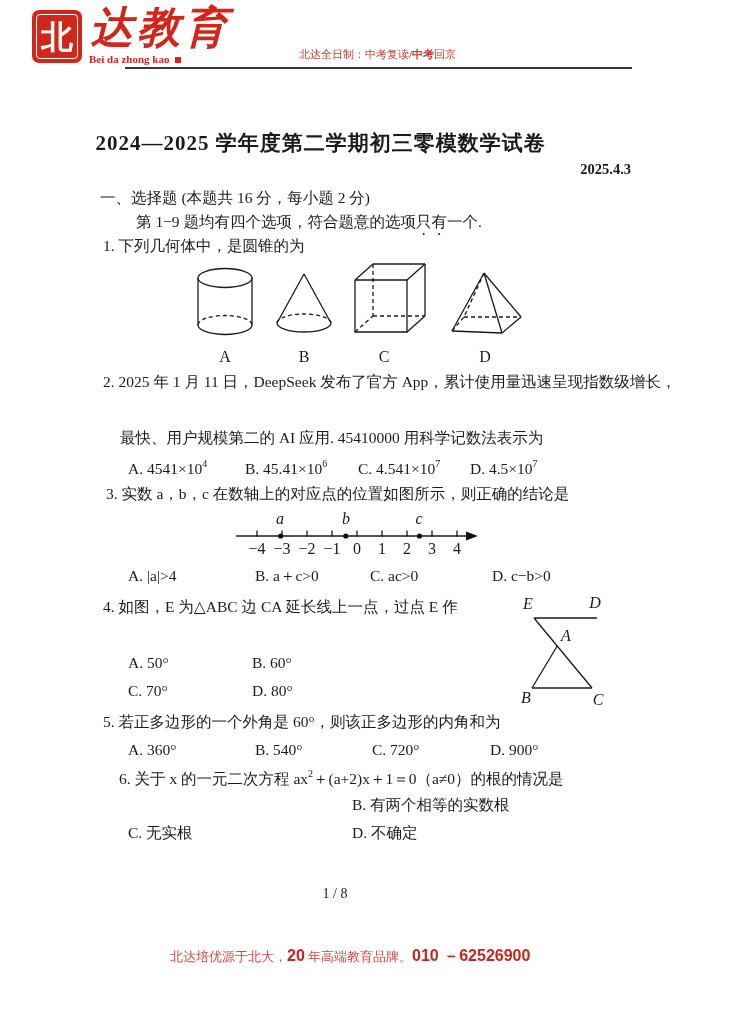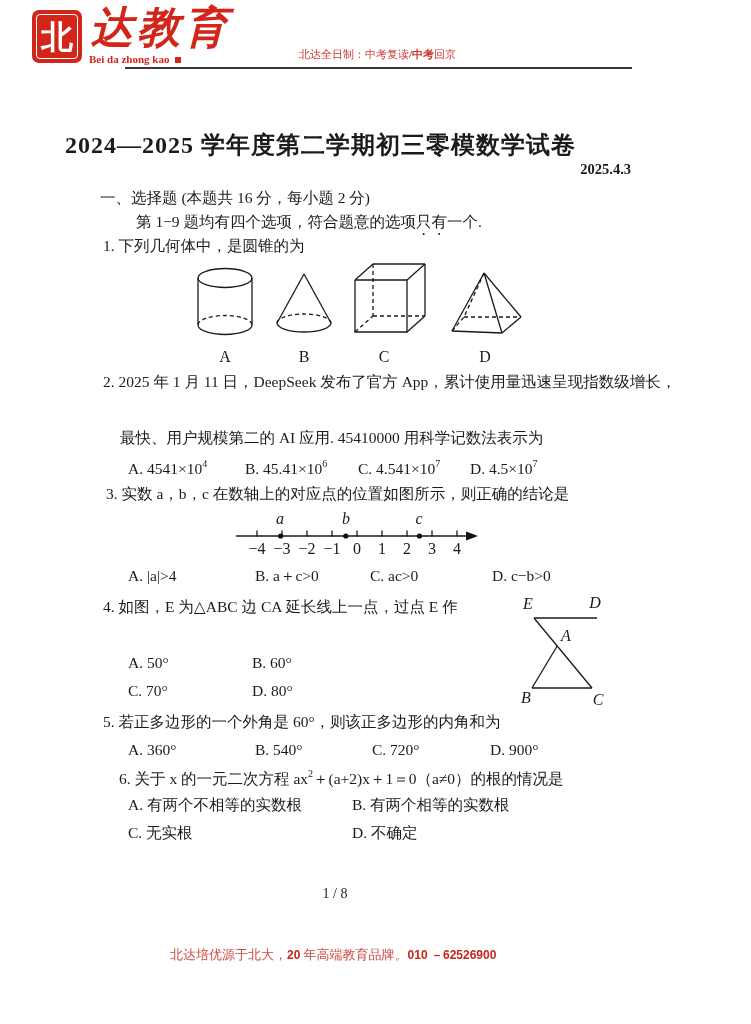--- a/index.html
+++ b/index.html
@@ -15,21 +15,21 @@
         display:flex;align-items:center;justify-content:center;}
   .seal-char{color:#ffffff;font-size:32px;font-weight:bold;line-height:1;}
   .brand{left:90px;top:4px;color:#d2261a;font-size:43px;font-weight:bold;letter-spacing:4px;
          font-style:italic;line-height:1.1;}
   .pinyin{left:89px;top:53px;color:#d2261a;font-size:11px;font-weight:bold;white-space:nowrap;}
   .sq{display:inline-block;width:6px;height:6px;background:#d2261a;margin-left:6px;}
   .slogan{left:299px;top:47px;color:#c9382b;font-size:11px;white-space:nowrap;}
   .slogan b{font-weight:bold;}
   .rule{left:125px;top:67px;width:507px;height:2px;background:#383838;}
 
-  .title{top:129px;left:0;width:641px;text-align:center;font-size:24px;font-weight:bold;
+  .title{top:129px;left:0;width:641px;text-align:center;font-size:21px;font-weight:bold;
          letter-spacing:1px;white-space:nowrap;}
   .date{top:161px;left:451px;width:180px;text-align:right;font-size:14.5px;font-weight:bold;}
   .sec{top:188px;left:100px;}
   .instr{top:212px;left:136px;}
   .emph{-webkit-text-emphasis:filled dot;-webkit-text-emphasis-position:under right;
         text-emphasis:filled dot;text-emphasis-position:under right;}
 
   .q1t{top:236px;left:103px;}
   .q1svg{top:258px;left:180px;}
   .q2l1{top:372px;left:103px;}
@@ -53,21 +53,21 @@
   .q5t{top:712px;left:103px;}
   .q5oA{top:740px;left:128px;} .q5oB{top:740px;left:255px;}
   .q5oC{top:740px;left:372px;} .q5oD{top:740px;left:490px;}
 
   .q6t{top:765px;left:103px;margin-left:16px;}
   .q6oA{top:795px;left:128px;} .q6oB{top:795px;left:352px;}
   .q6oC{top:823px;left:128px;} .q6oD{top:823px;left:352px;}
 
   .pagenum{top:886px;left:295px;width:80px;text-align:center;font-size:14px;}
   .footer{top:946px;left:170px;font-size:13px;color:#cd4a41;white-space:nowrap;}
-  .footer b{color:#c5261c;font-weight:bold;font-family:"Liberation Sans",sans-serif;font-size:12px;}
+  .footer b{color:#c5261c;font-weight:bold;font-family:"Liberation Sans",sans-serif;font-size:16px;}
 
   svg line,svg path,svg ellipse,svg polyline{stroke:#1a1a1a;fill:none;stroke-width:1.3;}
   svg .dash{stroke-dasharray:4 3;}
   svg text{fill:#1a1a1a;font-family:"Liberation Serif",serif;font-size:16px;}
   svg text.it{font-style:italic;}
   svg .dot{fill:#111;stroke:none;}
   svg .arrow{fill:#111;stroke:none;}
 </style>
 </head>
 <body>
@@ -205,21 +205,20 @@
 
   <div class="abs t q5t">5. 若正多边形的一个外角是 60°，则该正多边形的内角和为</div>
   <div class="abs t q5oA">A. 360°</div>
   <div class="abs t q5oB">B. 540°</div>
   <div class="abs t q5oC">C. 720°</div>
   <div class="abs t q5oD">D. 900°</div>
 
   <div class="abs t q6t">
     <span>6. 关于 x 的一元二次方程 ax</span><sup>2</sup><span>＋(a+2)x＋1＝0（a≠0）的根的情况是</span>
   </div>
-  <div class="abs t q6oA">A. 有两个不相等的实数根</div>
   <div class="abs t q6oB">B. 有两个相等的实数根</div>
   <div class="abs t q6oC">C. 无实根</div>
   <div class="abs t q6oD">D. 不确定</div>
 
   <div class="abs pagenum">1 / 8</div>
   <div class="abs footer">
     <span>北达培优源于北大，</span><b>20</b><span> 年高端教育品牌。</span><b>010 －62526900</b>
   </div>
 
 </div>

